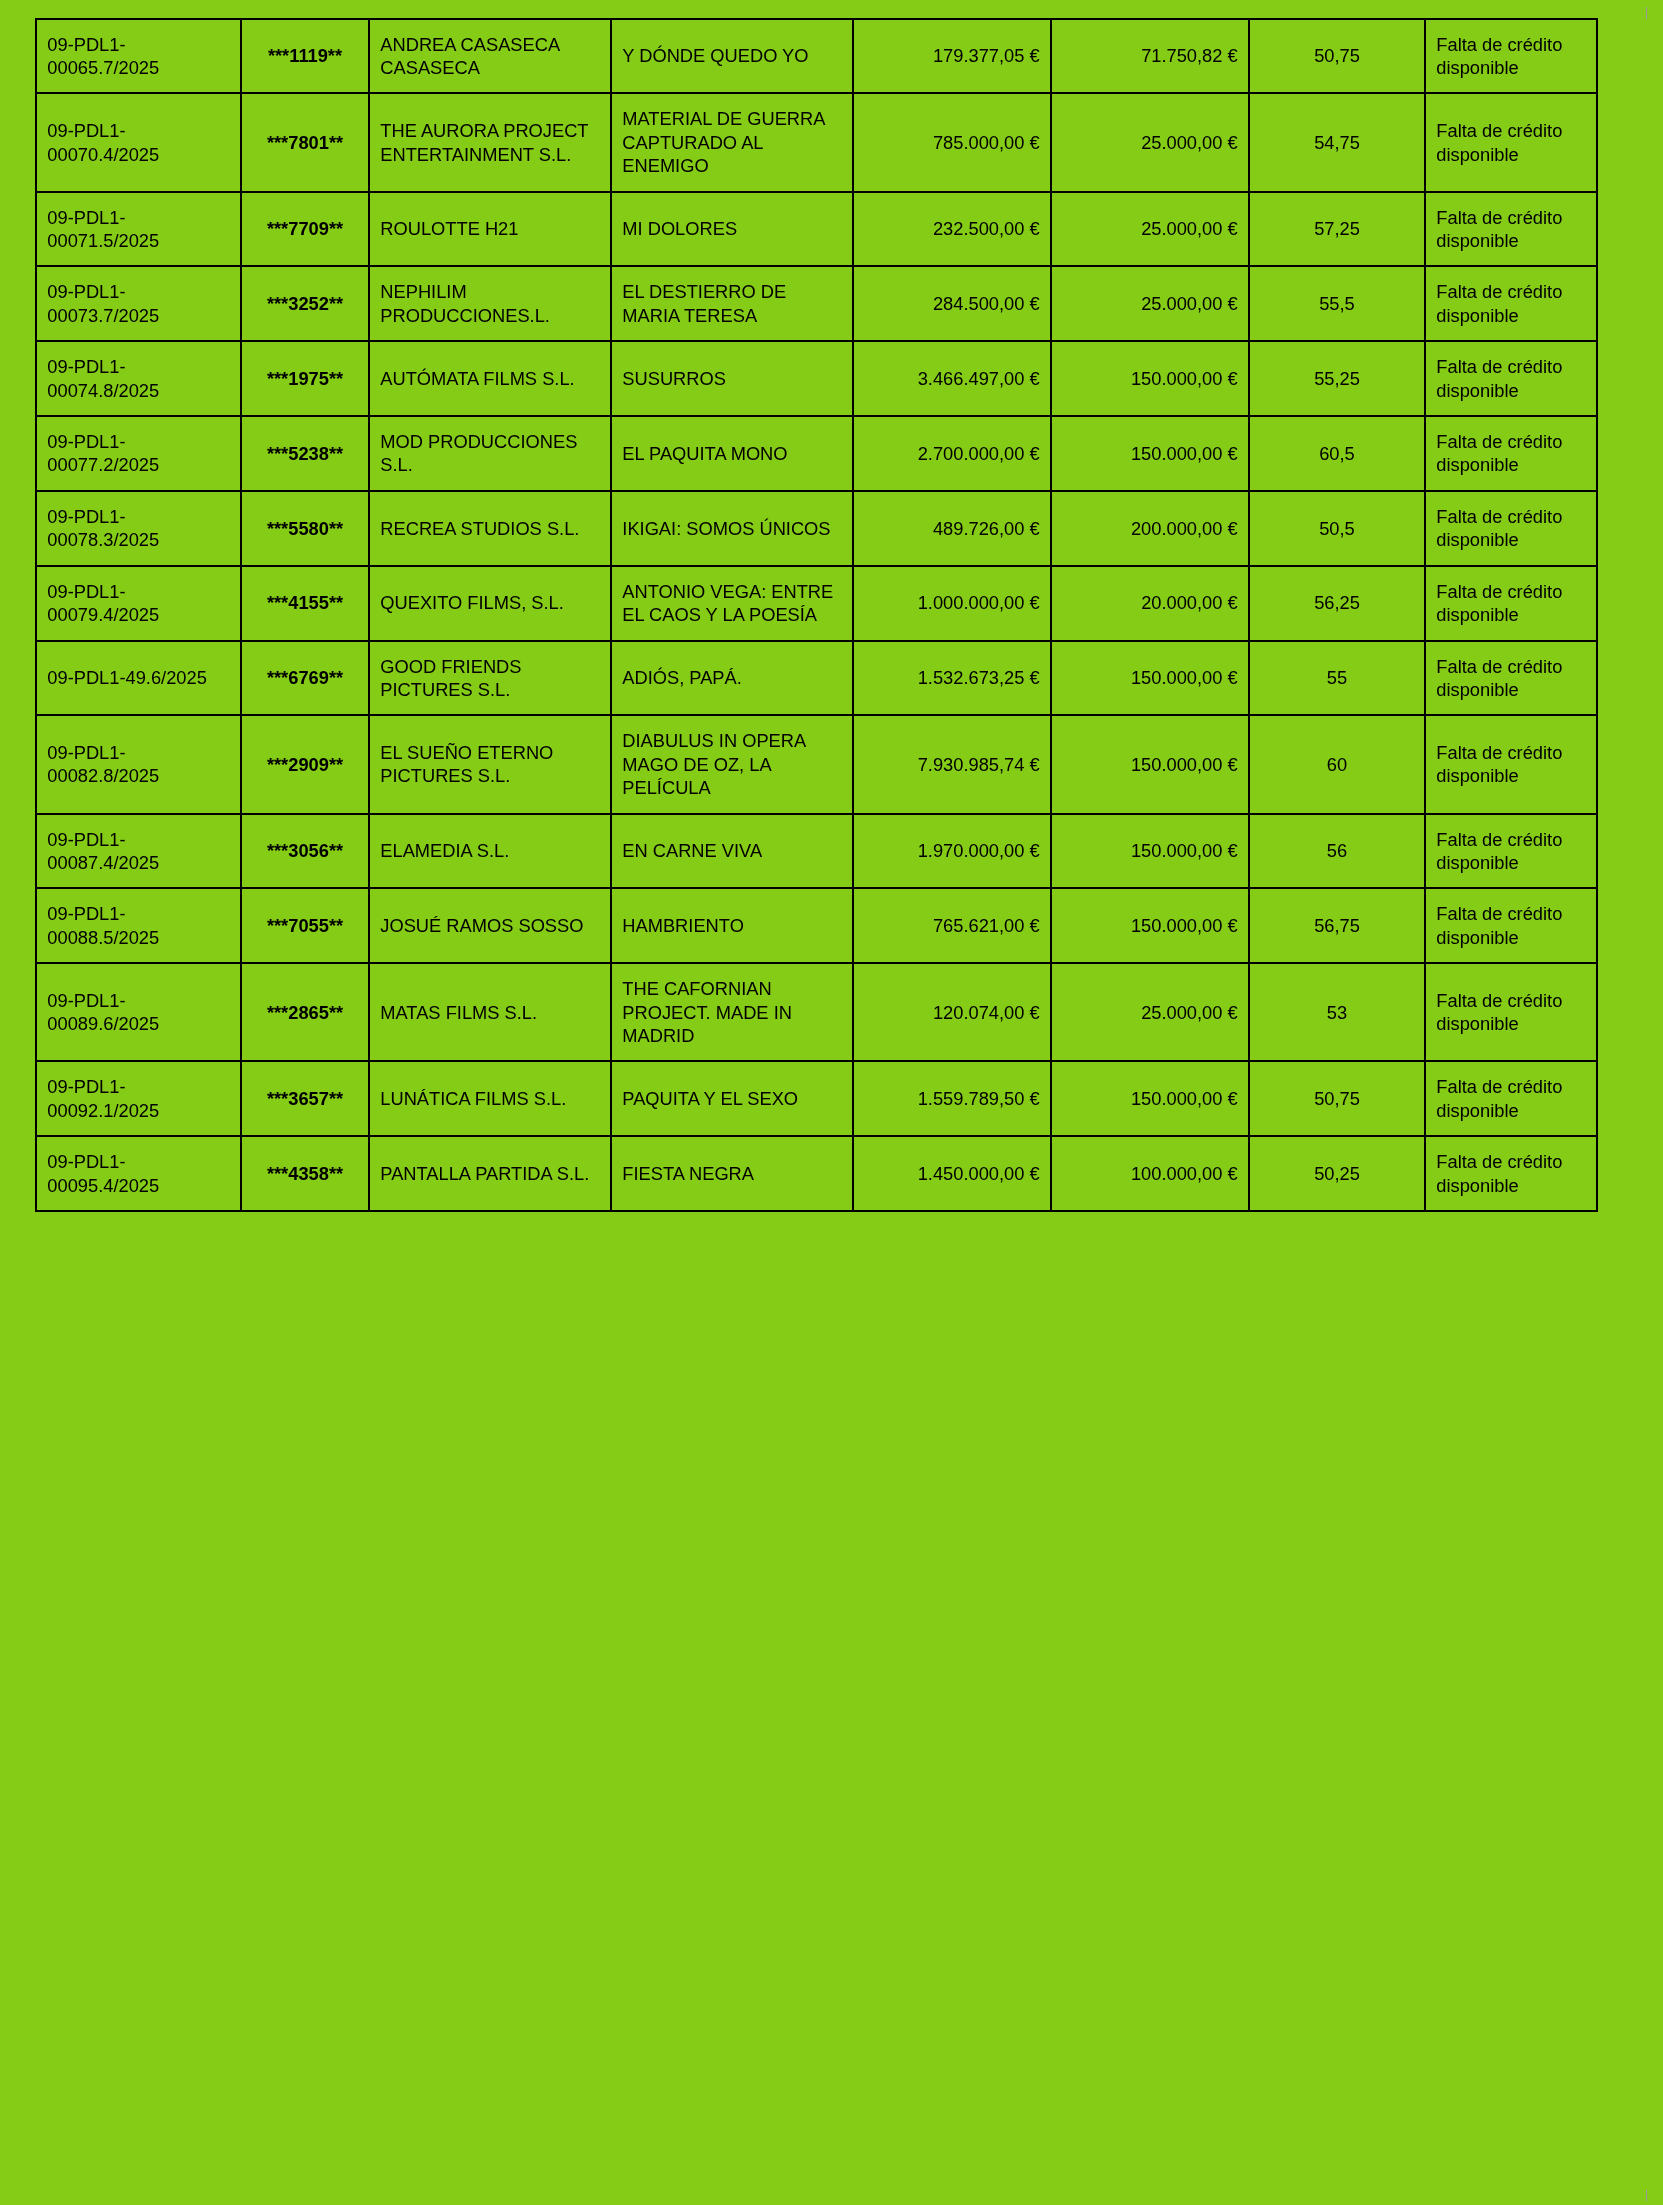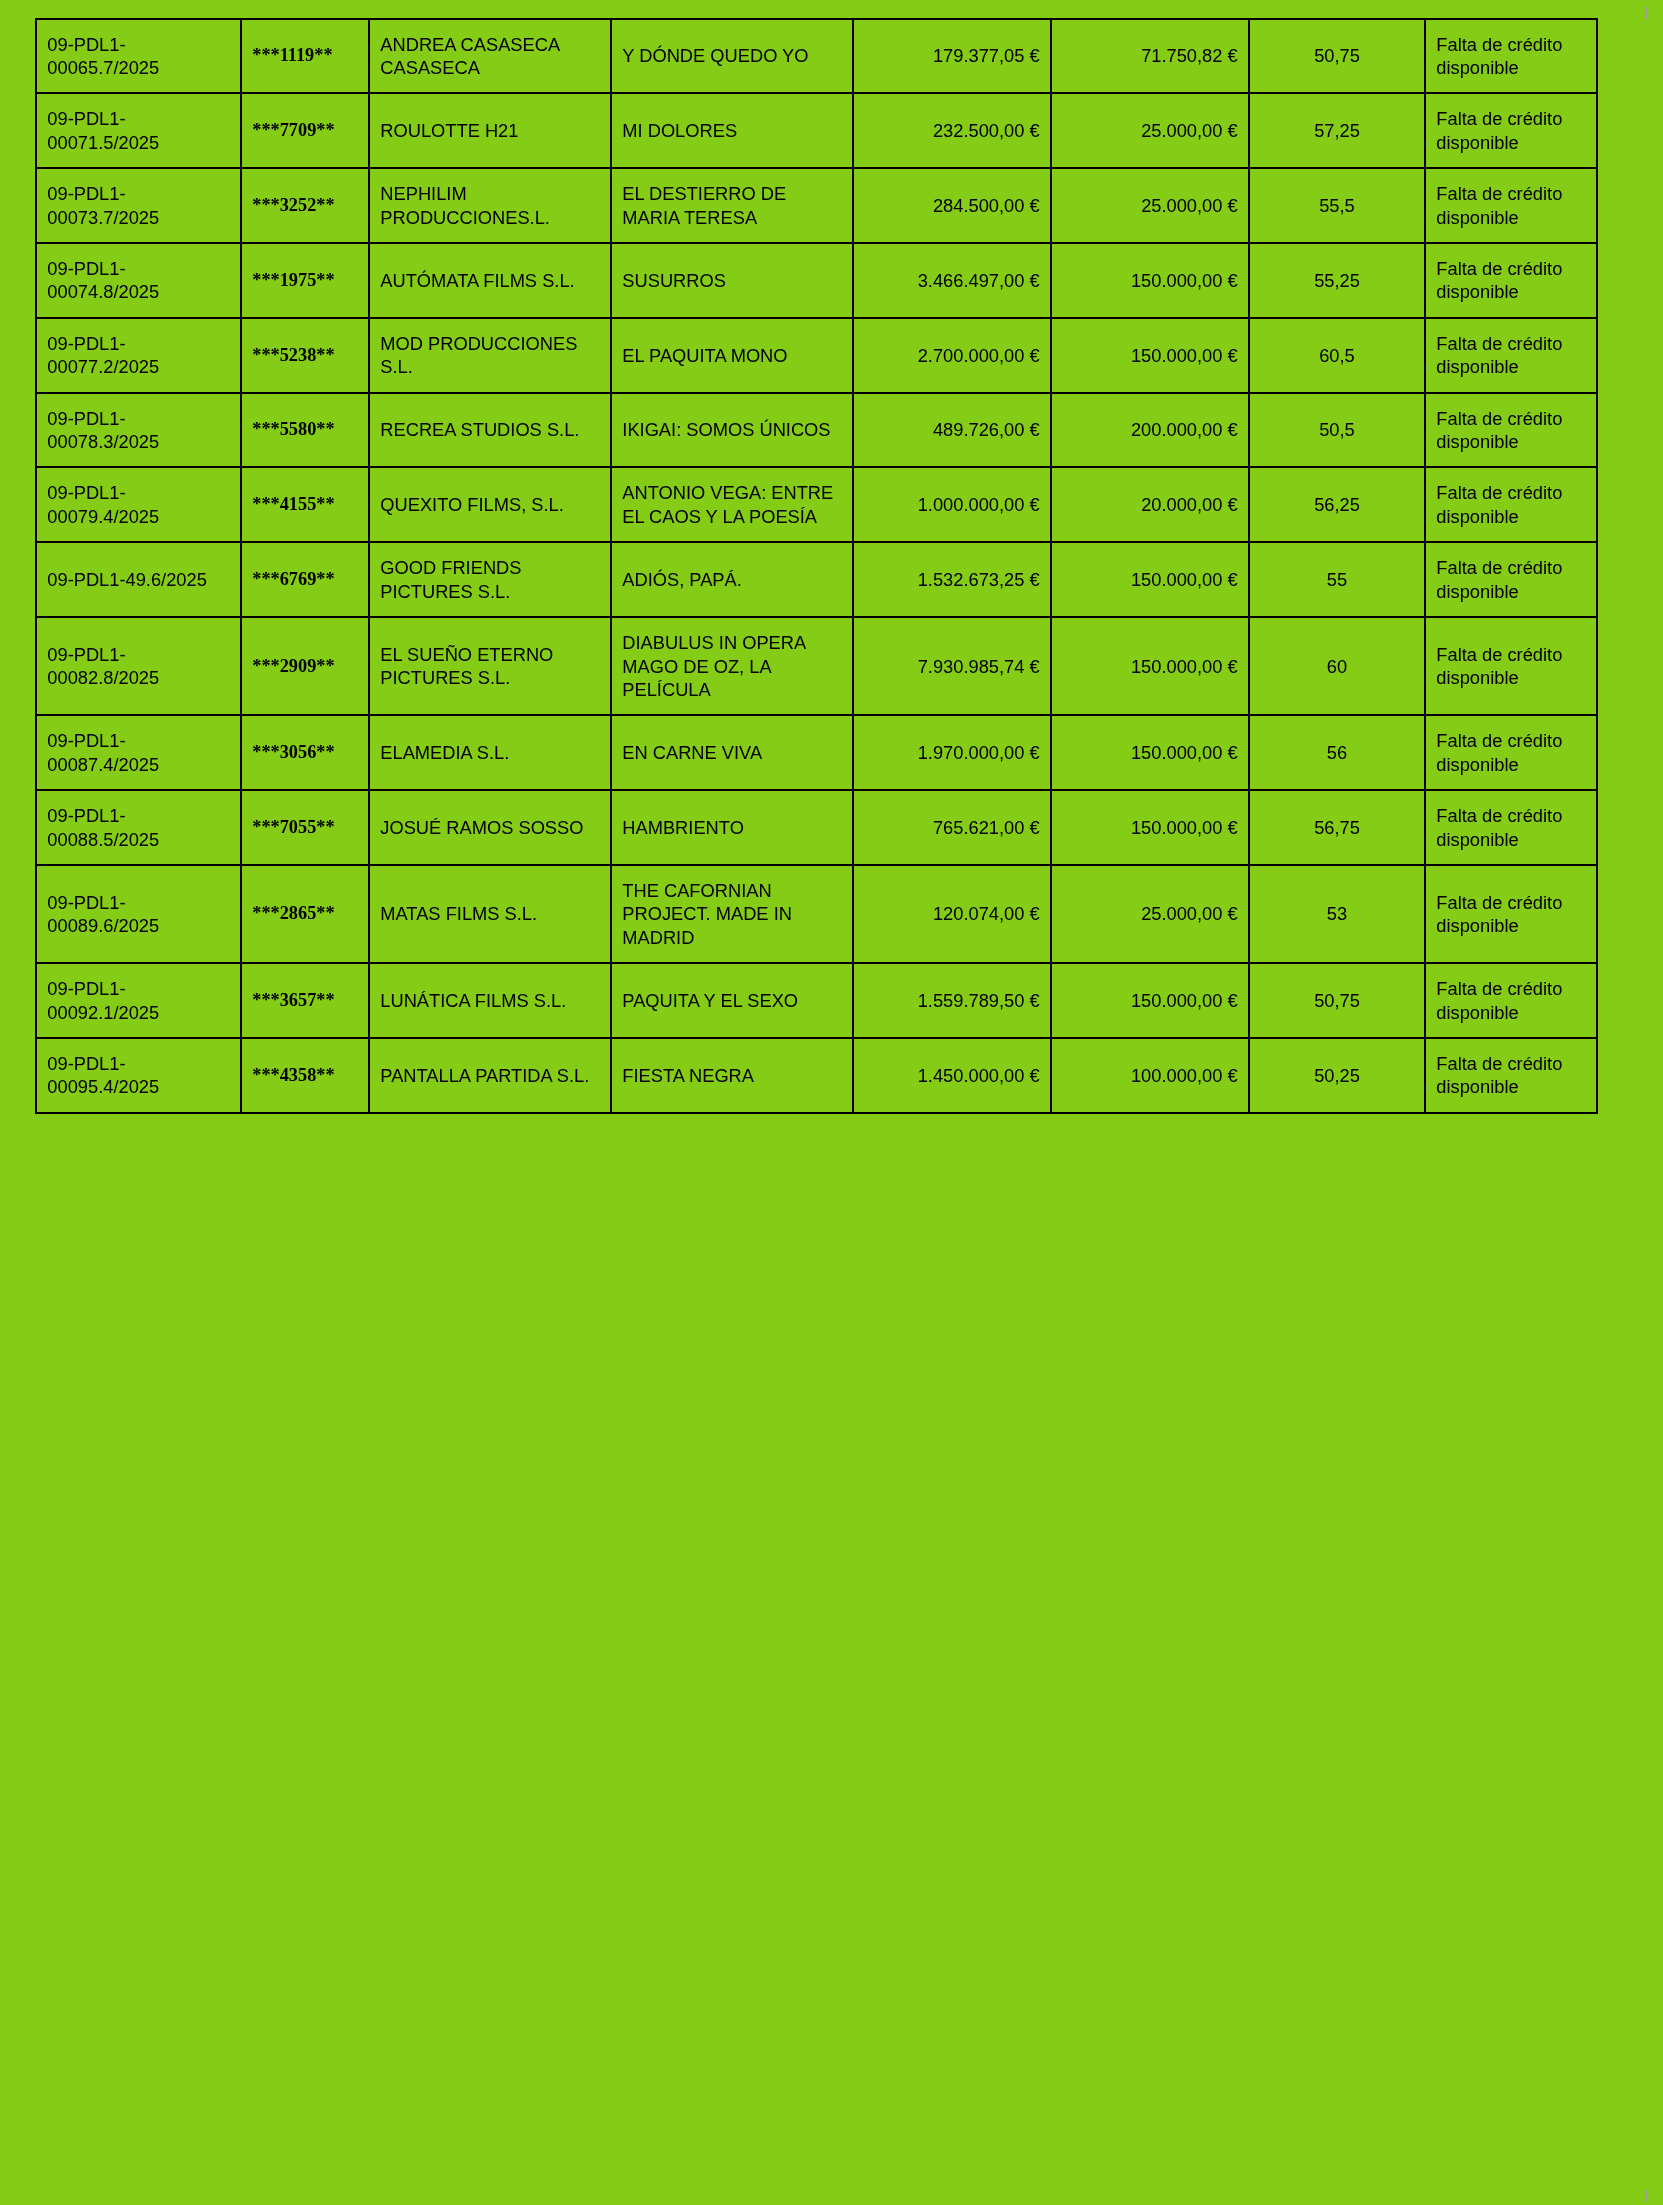--- a/index.html
+++ b/index.html
@@ -41,21 +41,21 @@
   .col-exp   { width: 205px; }
   .col-nif   { width: 128px; }
   .col-ent   { width: 242px; }
   .col-tit   { width: 242px; }
   .col-pres  { width: 198px; }
   .col-ayuda { width: 198px; }
   .col-punt  { width: 176px; }
   .col-motivo{ width: 172px; }
 
   .c-exp   { text-align: left; }
-  .c-nif   { font-weight: bold; font-family: Liberation Serif, serif; }
+  .c-nif   { text-align: center; font-weight: bold; }
   .c-ent   { text-align: left; }
   .c-tit   { text-align: left; }
   .c-num   { text-align: right; padding-right: 16px; }
   .c-punt  { text-align: center; border-radius: 26px; }
   .c-motivo{ text-align: left; }
 
   .page-marks {
     position: absolute;
     right: 16px;
     top: 4.4px;
@@ -111,20 +111,30 @@
           <td class="c-exp">09-PDL1-00065.7/2025</td>
           <td class="c-nif">***1119**</td>
           <td class="c-ent">ANDREA CASASECA CASASECA</td>
           <td class="c-tit">Y DÓNDE QUEDO YO</td>
           <td class="c-num">179.377,05 €</td>
           <td class="c-num">71.750,82 €</td>
           <td class="c-punt">50,75</td>
           <td class="c-motivo">Falta de crédito disponible</td>
         </tr>
         <tr>
+          <td class="c-exp">09-PDL1-00070.4/2025</td>
+          <td class="c-nif">***7801**</td>
+          <td class="c-ent">THE AURORA PROJECT ENTERTAINMENT S.L.</td>
+          <td class="c-tit">MATERIAL DE GUERRA CAPTURADO AL ENEMIGO</td>
+          <td class="c-num">785.000,00 €</td>
+          <td class="c-num">25.000,00 €</td>
+          <td class="c-punt">54,75</td>
+          <td class="c-motivo">Falta de crédito disponible</td>
+        </tr>
+        <tr>
           <td class="c-exp">09-PDL1-00071.5/2025</td>
           <td class="c-nif">***7709**</td>
           <td class="c-ent">ROULOTTE H21</td>
           <td class="c-tit">MI DOLORES</td>
           <td class="c-num">232.500,00 €</td>
           <td class="c-num">25.000,00 €</td>
           <td class="c-punt">57,25</td>
           <td class="c-motivo">Falta de crédito disponible</td>
         </tr>
         <tr>

